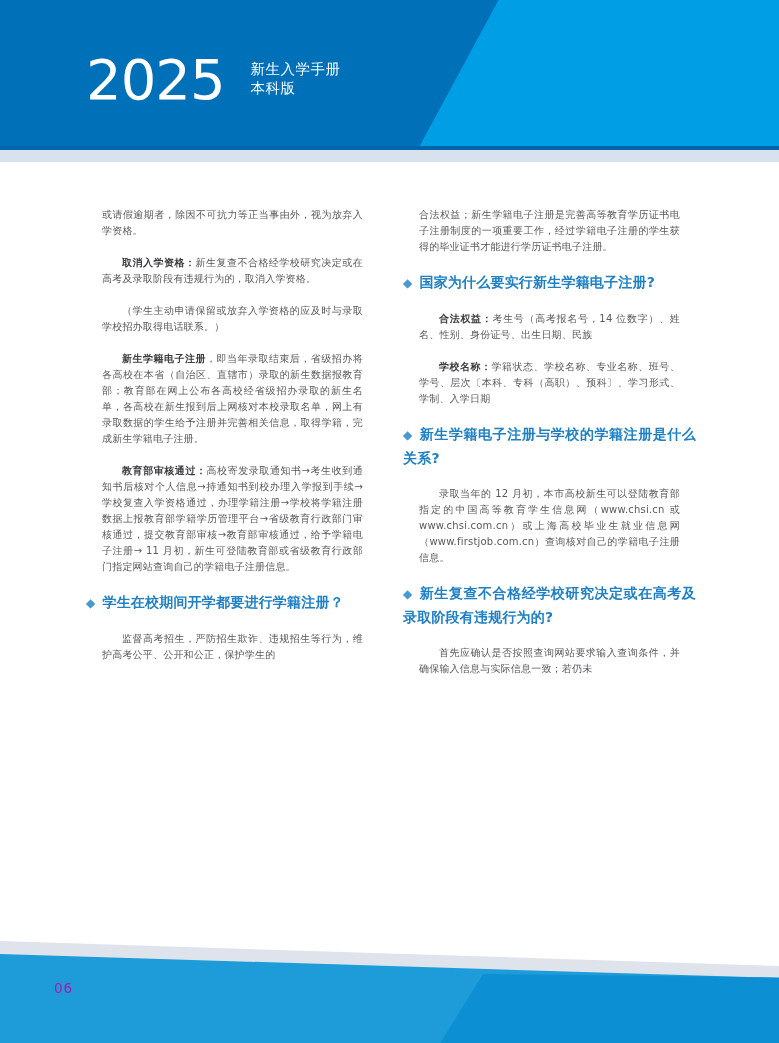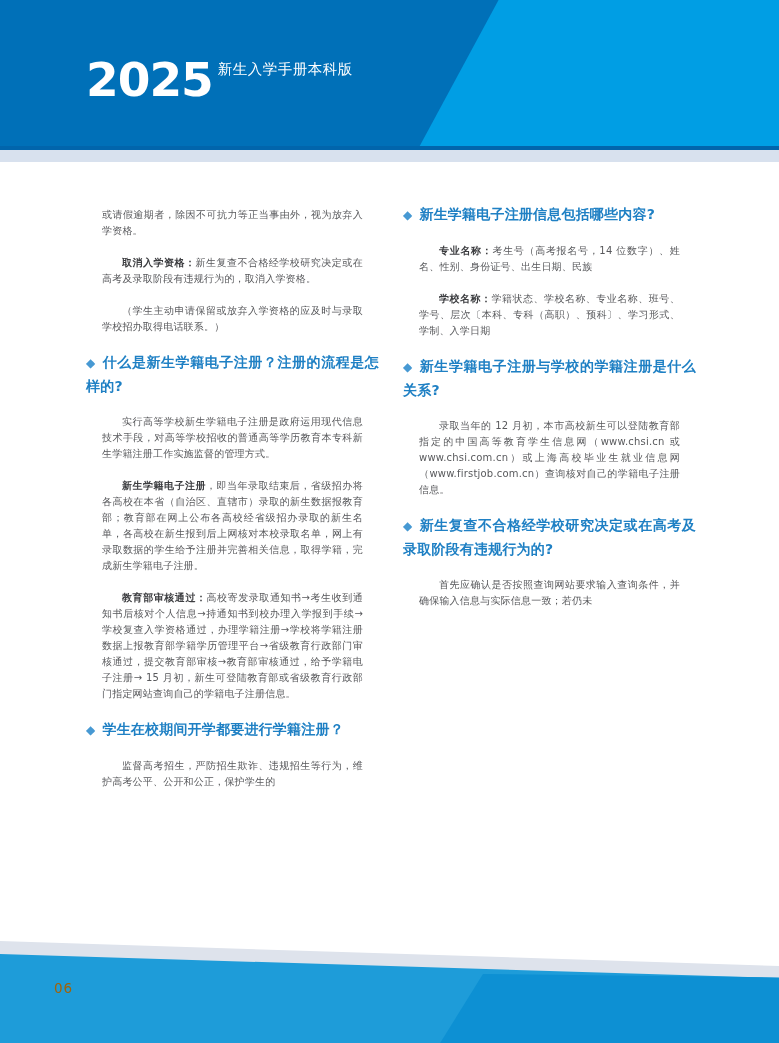--- a/index.html
+++ b/index.html
@@ -12,22 +12,22 @@
     background:#ffffff;
   }
   .page{position:relative;width:779px;height:1043px;overflow:hidden;background:#fff;}
 
   
   .hdr{position:absolute;top:0;left:0;width:779px;height:150px;background:var(--header-blue-left,#0070B8);}
   .hdr-light{position:absolute;inset:0;background:var(--header-blue-right,#009EE4);
     clip-path:polygon(64% 0,100% 0,100% 100%,53.6% 100%);}
   .hdr-rule{position:absolute;left:0;right:0;bottom:0;height:4px;background:var(--header-rule,#0165AC);}
   .hdr-brand{position:absolute;left:86px;top:57px;display:flex;align-items:flex-start;color:#fff;}
-  .year{font-size:47px;font-weight:bold;line-height:46px;letter-spacing:-1px;}
-  .titles{display:flex;flex-direction:row;margin-left:5px;padding-top:3px;justify-content:center;}
+  .year{font-size:56px;font-weight:normal;line-height:46px;letter-spacing:-1px;}
+  .titles{display:flex;flex-direction:column;margin-left:26px;padding-top:3px;justify-content:center;}
   .titles span{font-size:14.5px;line-height:19px;font-weight:500;letter-spacing:0.5px;}
 
   .band{position:absolute;top:150px;left:0;width:779px;height:12px;background:var(--band-gray,#D8E1EE);}
 
   
   .content{
     position:absolute;top:162px;left:0;width:779px;
     box-sizing:border-box;padding:29px 84px 0 86px;
     display:flex;gap:24px;
     color:var(--body-text,#58595C);
@@ -47,21 +47,21 @@
   .diamond{color:var(--bullet-blue,#4799D3);font-size:12px;margin-right:7px;font-weight:normal;}
 
   
   .ftr{position:absolute;left:0;bottom:0;width:779px;height:123px;}
   .ft-band{position:absolute;inset:0;background:var(--footer-band,#DEE3EC);
     clip-path:polygon(0 21px,100% 46px,100% 62px,0 36px);}
   .ft-blue{position:absolute;inset:0;background:var(--footer-blue-left,#1E9CD9);
     clip-path:polygon(0 34px,100% 58px,100% 100%,0 100%);}
   .ft-blue-dark{position:absolute;inset:0;background:var(--footer-blue-right,#0D90D3);
     clip-path:polygon(62% 54px,100% 57.5px,100% 100%,56.5% 100%);}
-  .page-num{position:absolute;left:54px;top:60px;color:#a16207;font-size:13.5px;letter-spacing:1px;}
+  .page-num{position:absolute;left:54px;top:60px;color:#a21caf;font-size:13.5px;letter-spacing:1px;}
 </style>
 </head>
 <body>
 
 <div class="page">
 
   <header class="hdr">
     <div class="hdr-light"></div>
     <div class="hdr-brand">
       <span class="year">2025</span>
@@ -73,30 +73,29 @@
     <div class="hdr-rule"></div>
   </header>
 
   <div class="band"></div>
 
   <main class="content">
     <section class="col">
         <p class="para"><span>或请假逾期者，除因不可抗力等正当事由外，视为放弃入学资格。</span></p>
         <p class="para indent"><span class="lead-bold">取消入学资格：</span><span>新生复查不合格经学校研究决定或在高考及录取阶段有违规行为的，取消入学资格。</span></p>
         <p class="para indent"><span>（学生主动申请保留或放弃入学资格的应及时与录取学校招办取得电话联系。）</span></p>
-        <div class="sec-heading"><span class="diamond">◆</span><span>什么是新生学籍电子注册？注册的流程是怎样的?</span></div>
-        <p class="para indent"><span>实行高等学校新生学籍电子注册是政府运用现代信息技术手段，对高等学校招收的普通高等学历教育本专科新生学籍注册工作实施监督的管理方式。</span></p>
         <p class="para indent"><span class="lead-bold">新生学籍电子注册</span><span>，即当年录取结束后，省级招办将各高校在本省（自治区、直辖市）录取的新生数据报教育部；教育部在网上公布各高校经省级招办录取的新生名单，各高校在新生报到后上网核对本校录取名单，网上有录取数据的学生给予注册并完善相关信息，取得学籍，完成新生学籍电子注册。</span></p>
-        <p class="para indent"><span class="lead-bold">教育部审核通过：</span><span>高校寄发录取通知书→考生收到通知书后核对个人信息→持通知书到校办理入学报到手续→学校复查入学资格通过，办理学籍注册→学校将学籍注册数据上报教育部学籍学历管理平台→省级教育行政部门审核通过，提交教育部审核→教育部审核通过，给予学籍电子注册→ 15 月初，新生可登陆教育部或省级教育行政部门指定网站查询自己的学籍电子注册信息。</span></p>
+        <p class="para indent"><span class="lead-bold">教育部审核通过：</span><span>高校寄发录取通知书→考生收到通知书后核对个人信息→持通知书到校办理入学报到手续→学校复查入学资格通过，办理学籍注册→学校将学籍注册数据上报教育部学籍学历管理平台→省级教育行政部门审核通过，提交教育部审核→教育部审核通过，给予学籍电子注册→ 11 月初，新生可登陆教育部或省级教育行政部门指定网站查询自己的学籍电子注册信息。</span></p>
         <div class="sec-heading"><span class="diamond">◆</span><span>学生在校期间开学都要进行学籍注册？</span></div>
         <p class="para indent"><span>监督高考招生，严防招生欺诈、违规招生等行为，维护高考公平、公开和公正，保护学生的</span></p>
       </section>
     <section class="col">
-        <div class="sec-heading"><span class="diamond">◆</span><span>新生学籍电子注册信息包括哪些内容?</span></div>
-        <p class="para indent"><span class="lead-bold">专业名称：</span><span>考生号（高考报名号，14 位数字）、姓名、性别、身份证号、出生日期、民族</span></p>
+        <p class="para"><span>合法权益；新生学籍电子注册是完善高等教育学历证书电子注册制度的一项重要工作，经过学籍电子注册的学生获得的毕业证书才能进行学历证书电子注册。</span></p>
+        <div class="sec-heading"><span class="diamond">◆</span><span>国家为什么要实行新生学籍电子注册?</span></div>
+        <p class="para indent"><span class="lead-bold">合法权益：</span><span>考生号（高考报名号，14 位数字）、姓名、性别、身份证号、出生日期、民族</span></p>
         <p class="para indent"><span class="lead-bold">学校名称：</span><span>学籍状态、学校名称、专业名称、班号、学号、层次〔本科、专科（高职）、预科〕、学习形式、学制、入学日期</span></p>
         <div class="sec-heading"><span class="diamond">◆</span><span>新生学籍电子注册与学校的学籍注册是什么关系?</span></div>
         <p class="para indent"><span>录取当年的 12 月初，本市高校新生可以登陆教育部指定的中国高等教育学生信息网（www.chsi.cn 或 www.chsi.com.cn）或上海高校毕业生就业信息网（www.firstjob.com.cn）查询核对自己的学籍电子注册信息。</span></p>
         <div class="sec-heading"><span class="diamond">◆</span><span>新生复查不合格经学校研究决定或在高考及录取阶段有违规行为的?</span></div>
         <p class="para indent"><span>首先应确认是否按照查询网站要求输入查询条件，并确保输入信息与实际信息一致；若仍未</span></p>
       </section>
   </main>
 
   <footer class="ftr">
     <div class="ft-band"></div>

